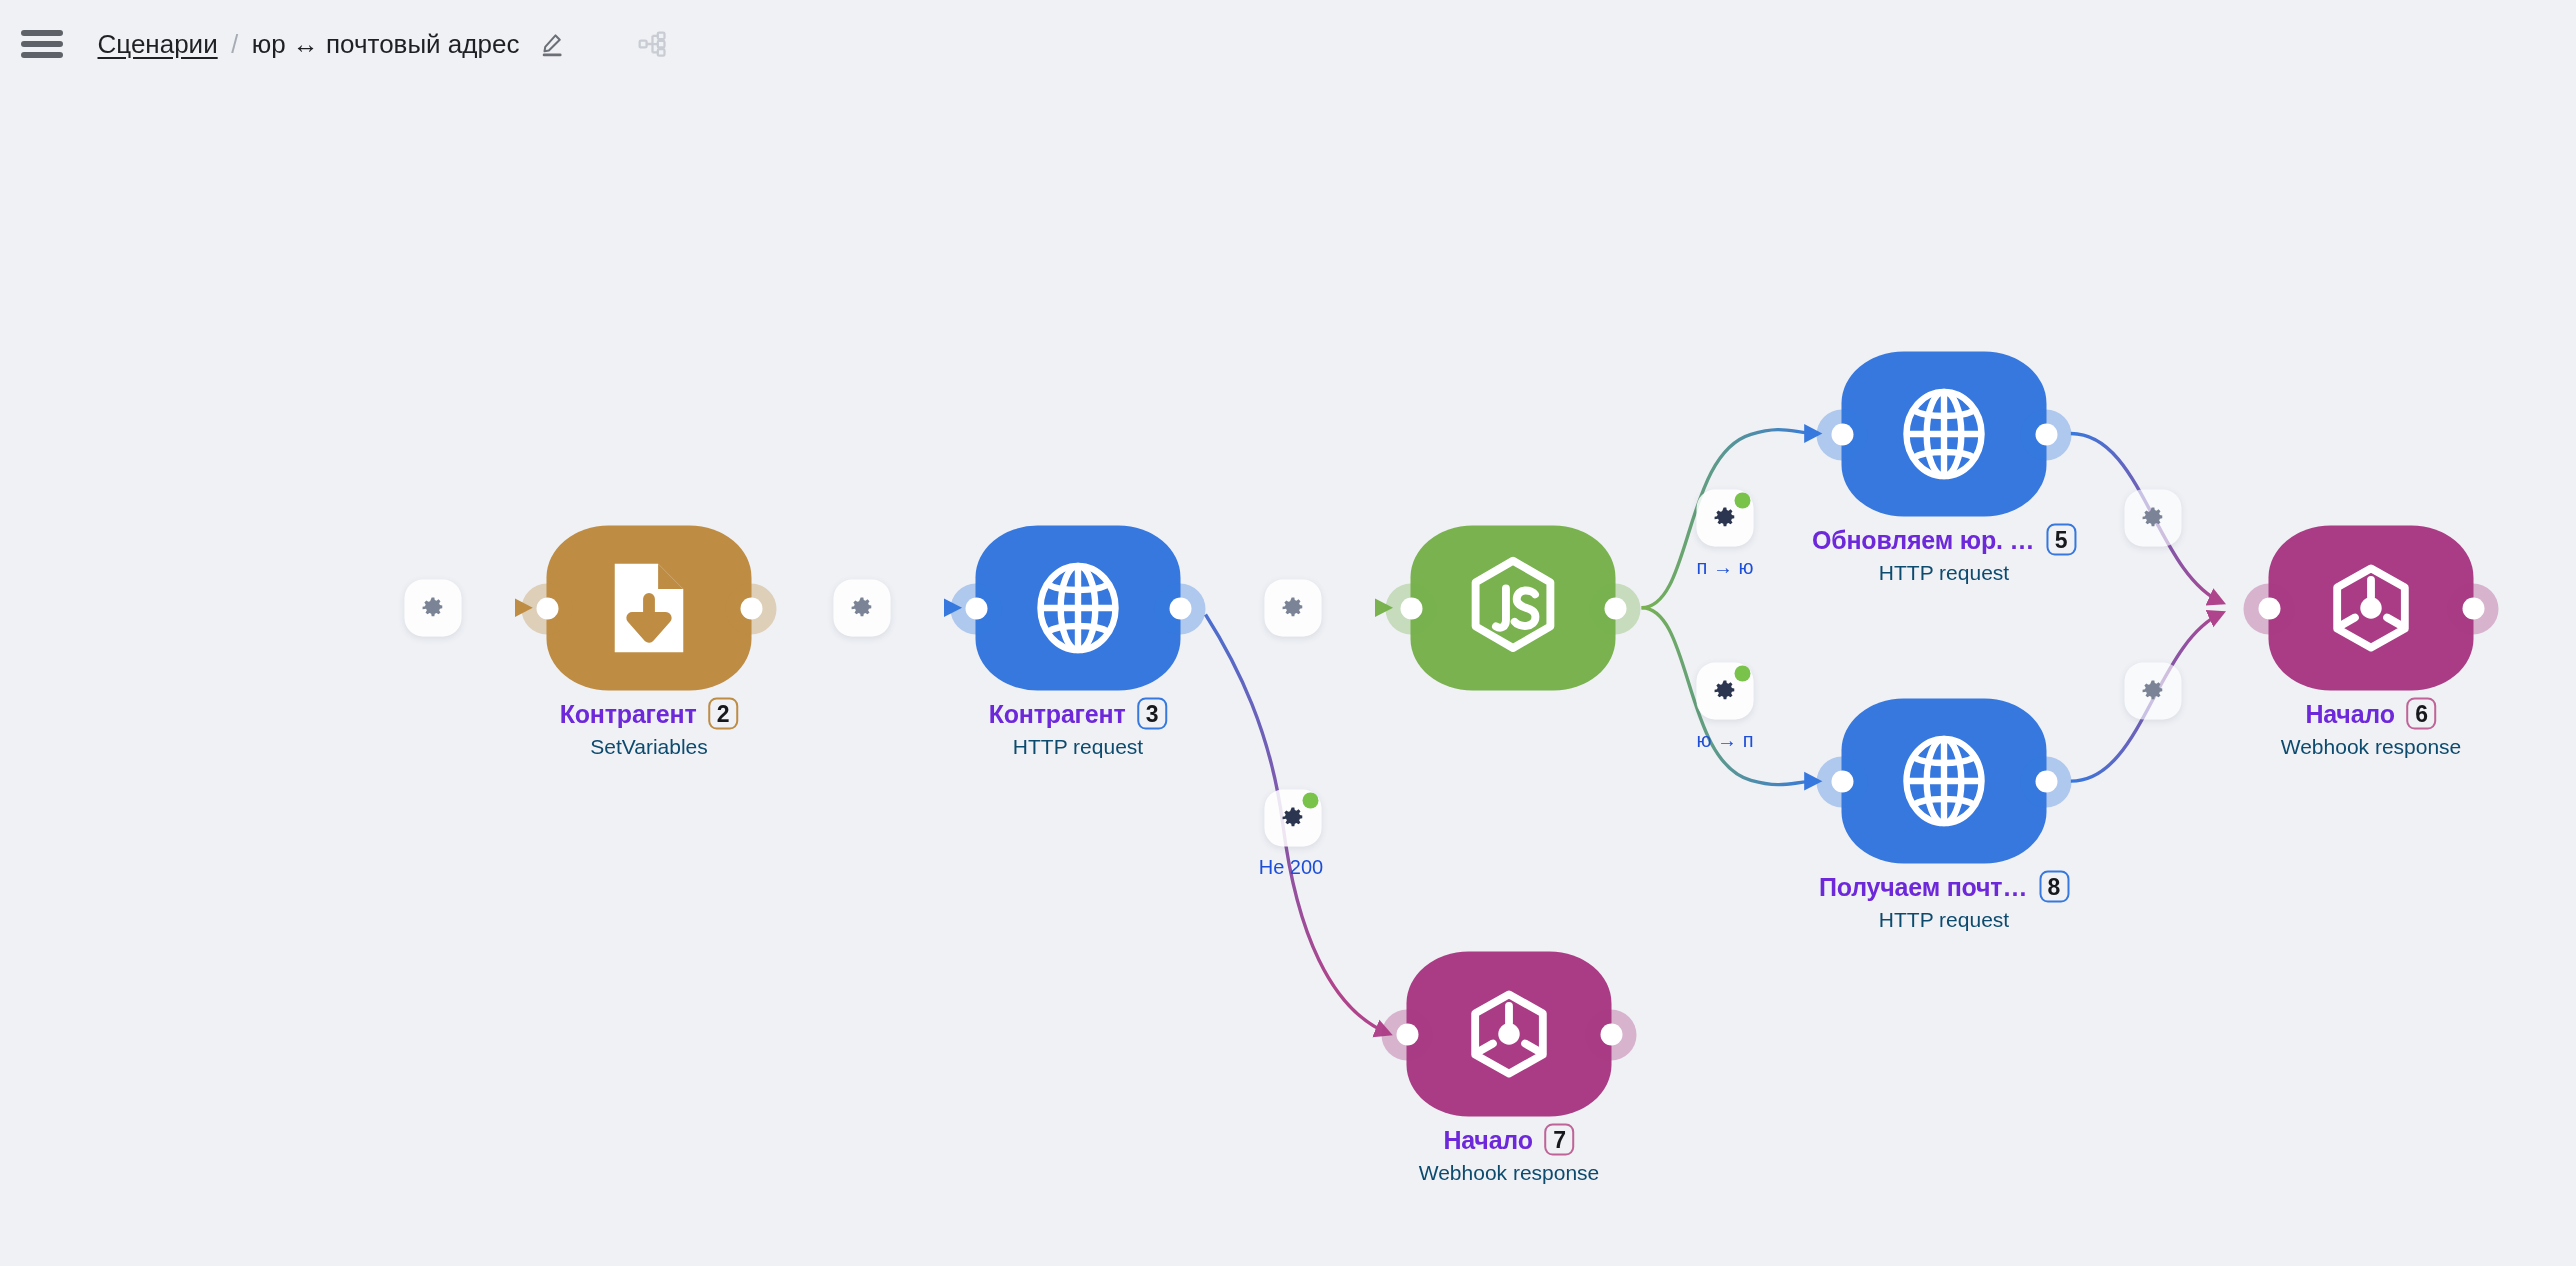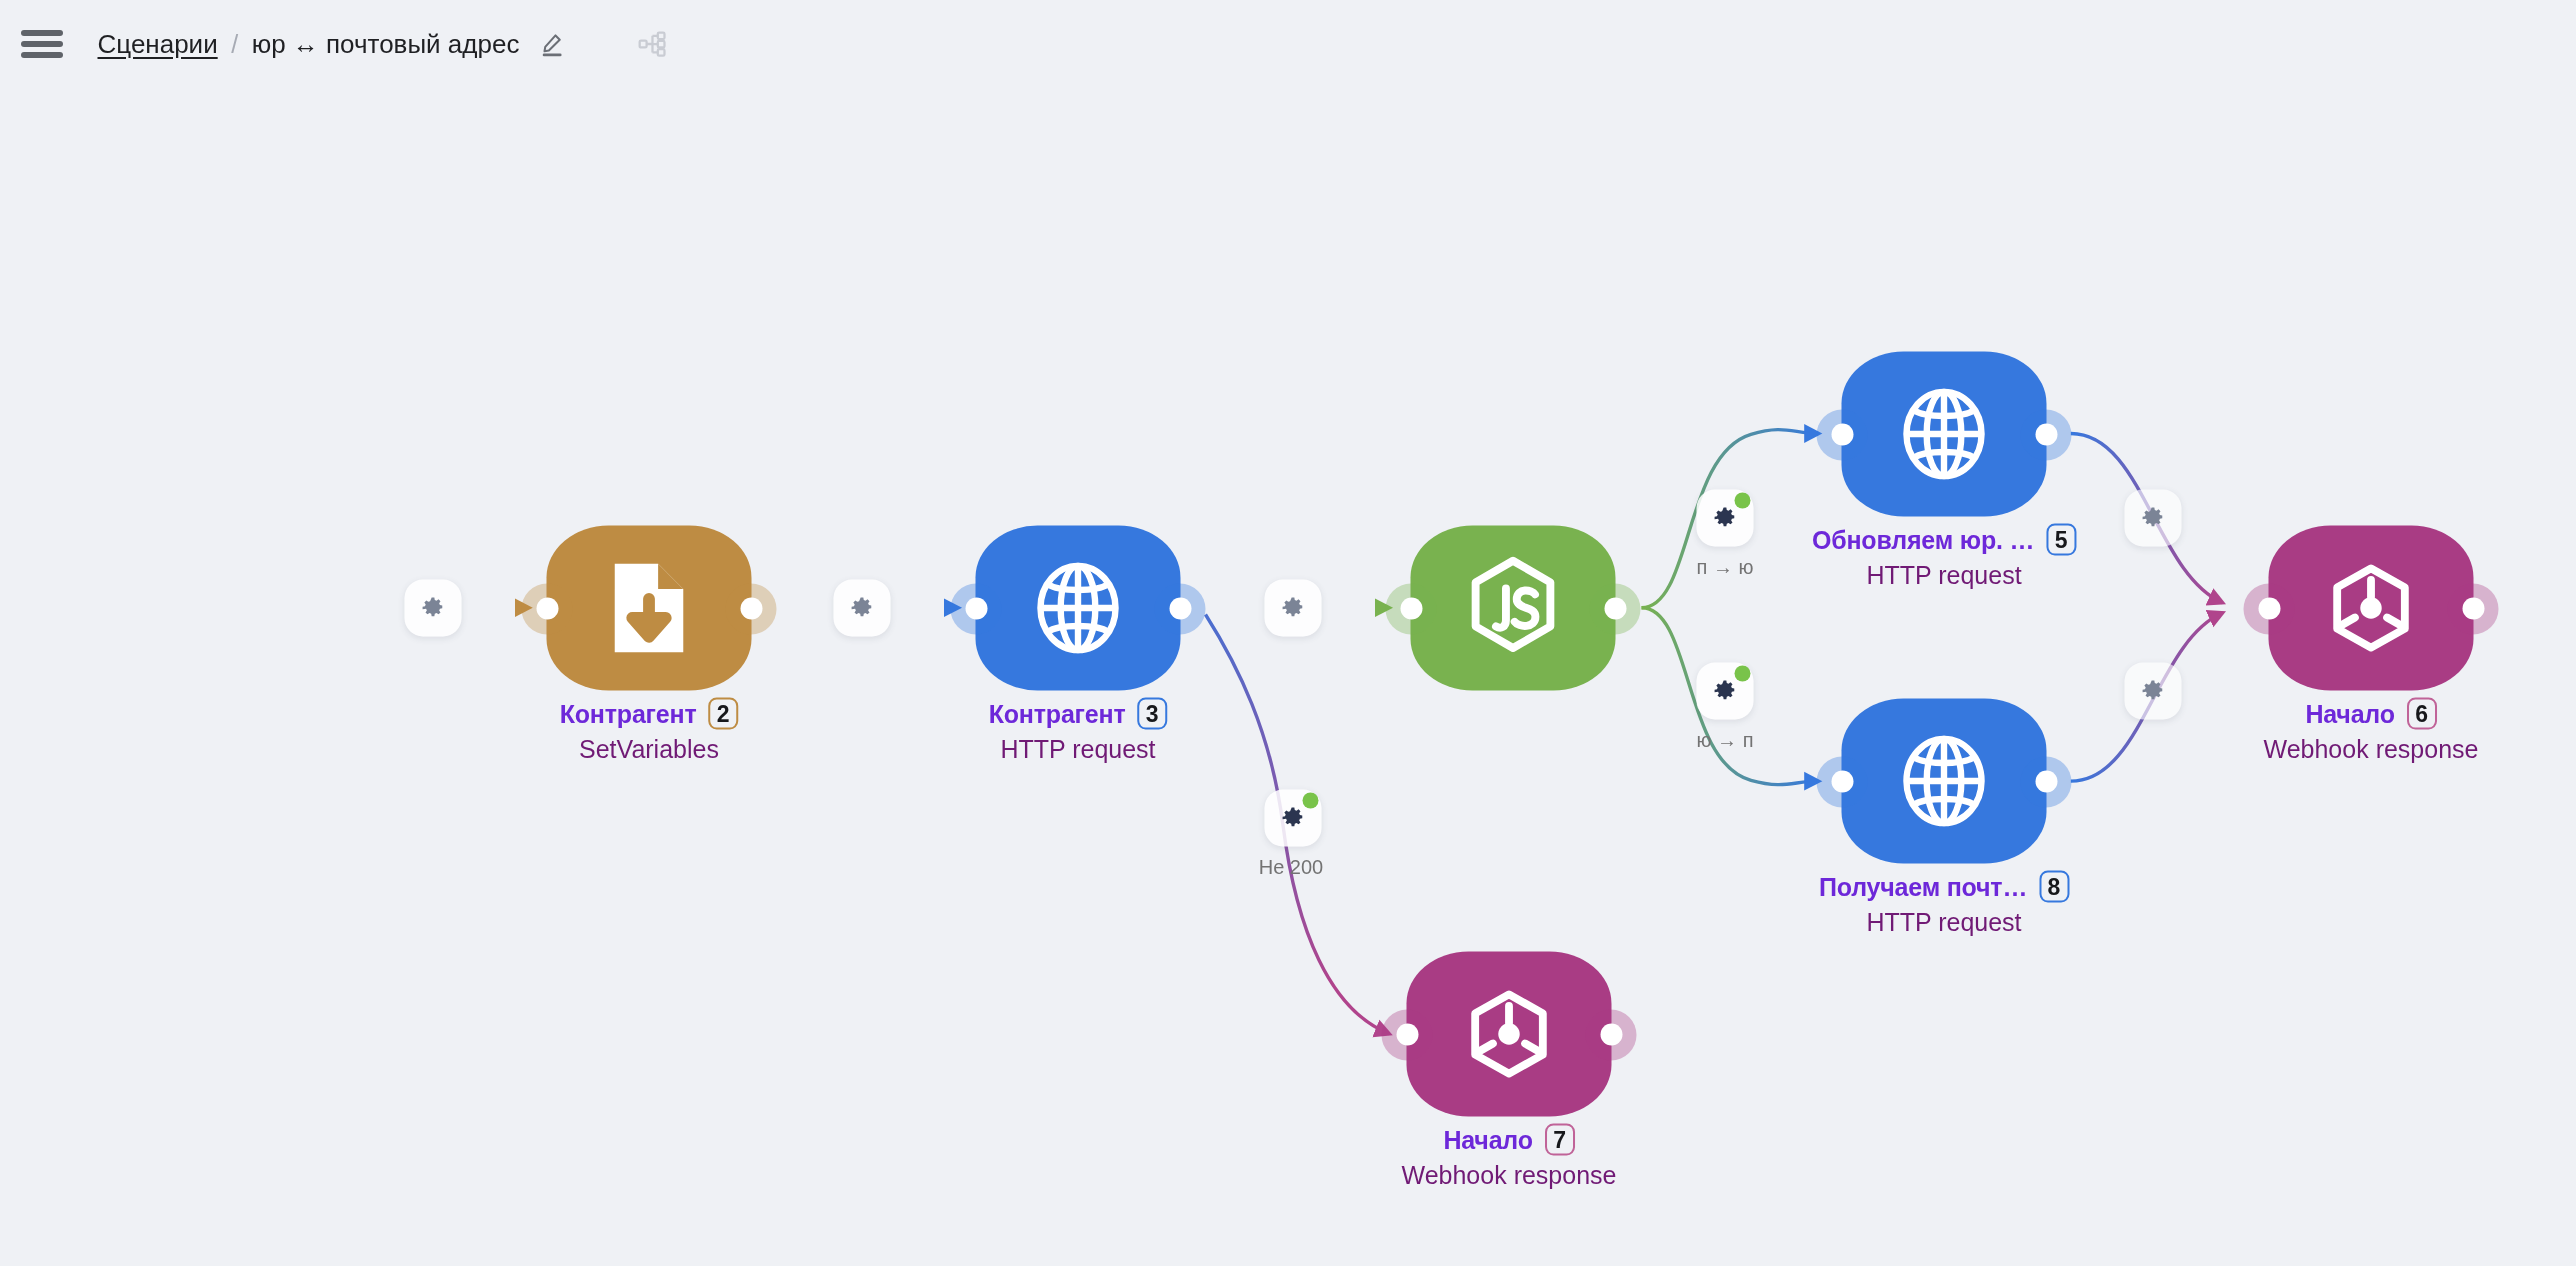--- a/index.html
+++ b/index.html
@@ -97,21 +97,21 @@
     letter-spacing: -0.2px;
   }
   .cap-badge {
     min-width: 30px; height: 32px; padding: 0 5.9px;
     border-radius: 8.4px; border: 2.5px solid #999;
     display: flex; align-items: center; justify-content: center;
     font-size: 23px; font-weight: bold; color: #17181b;
     background: transparent;
   }
   .cap-sub {
-    margin-top: 5px; font-size: 25px; color: #701a75; font-weight: normal;
+    margin-top: 5px; font-size: 21px; color: #0c4a6e; font-weight: normal;
   }
 
   
   .edge-gear {
     position: absolute;
     width: 57px; height: 57px;
     transform: translate(-50%, -50%);
     border-radius: 18.5px;
     background: rgba(255,255,255,0.86);
     box-shadow: 0 1.7px 6.7px rgba(60,70,90,0.10);
@@ -120,21 +120,21 @@
   }
   .edge-gear.faint { background: rgba(255,255,255,0.62); }
   .edge-gear .dot {
     position: absolute; right: 3.4px; top: 3.4px;
     width: 16px; height: 16px; border-radius: 50%;
     background: #79c34a;
   }
   .edge-label {
     position: absolute;
     transform: translate(-50%, 0);
-    font-size: 20px; color: #737373; white-space: nowrap;
+    font-size: 20px; color: #1d4ed8; white-space: nowrap;
     font-family: "Liberation Sans", sans-serif;
   }
 </style>
 </head>
 <body>
 
 <div class="topbar">
   <div class="hamburger">
     <span></span>
       <span></span>

